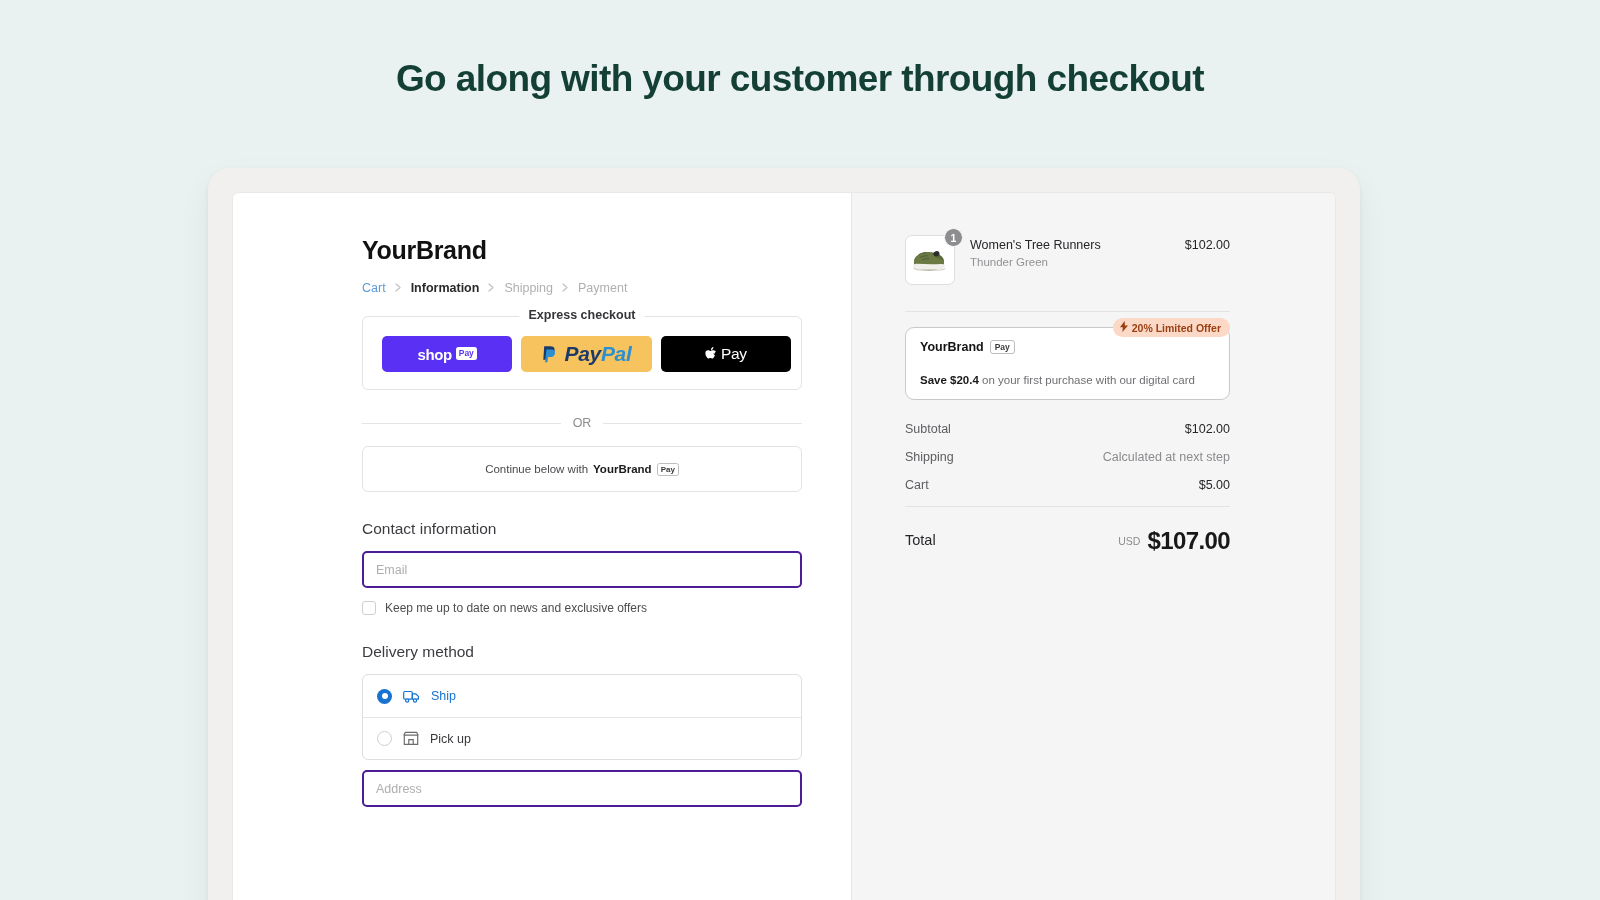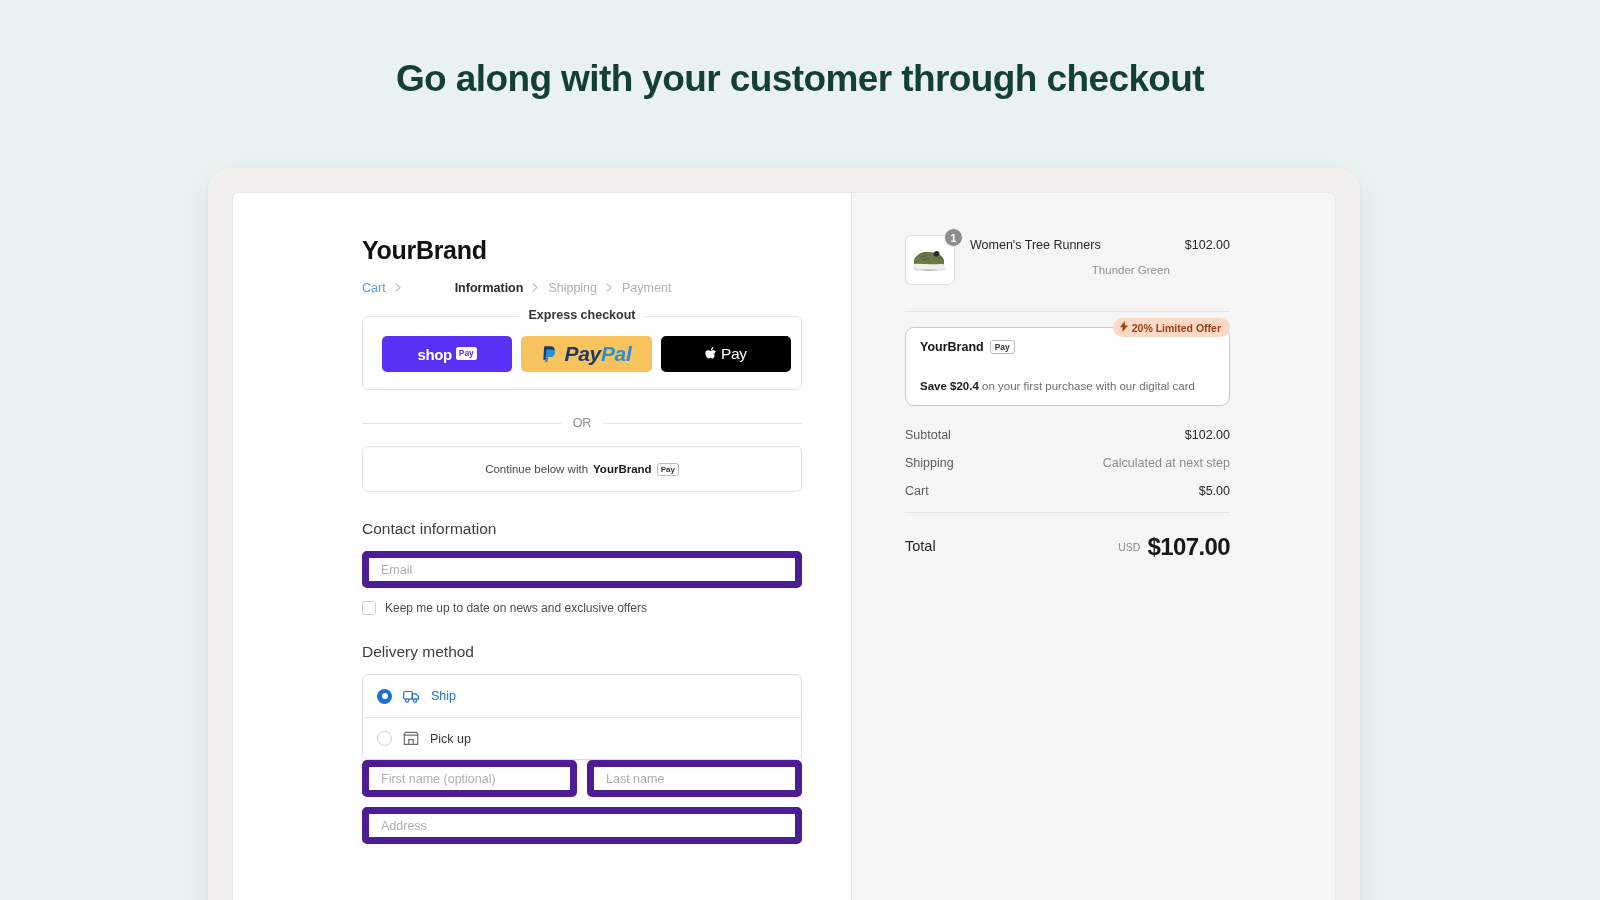--- a/index.html
+++ b/index.html
@@ -73,21 +73,21 @@
   }
 
   .breadcrumb {
     margin-top: 16px;
     display: flex;
     align-items: center;
     gap: 9px;
     font-size: 12.5px;
   }
   .crumb-link { color: #5a9bd8; }
-  .crumb-current { color: #2a2a2c; font-weight: bold; margin-left: 44px; }
+  .crumb-current { color: #2a2a2c; font-weight: bold; }
   .crumb-muted { color: #b0b0b2; }
   .crumb-sep {
     color: #c2c2c4;
     font-size: 11px;
     line-height: 1;
   }
 
   
   .express-wrap { margin-top: 21px; position: relative; }
   .express-box {
@@ -180,21 +180,21 @@
 
   .section-title {
     font-size: 15.5px;
     color: #3c3c40;
     margin-top: 28px;
     margin-bottom: 13px;
   }
 
   .field {
     height: 37px;
-    border: 7px solid #4c1d95;
+    border: 2px solid #4c1d95;
     border-radius: 5px;
     display: flex;
     align-items: center;
     padding: 0 12px;
     font-size: 12.5px;
     color: #aeaeb1;
     background: #fff;
     cursor: text;
   }
 
@@ -292,21 +292,21 @@
     color: #fff;
     font-size: 10.5px;
     font-weight: bold;
     display: flex;
     align-items: center;
     justify-content: center;
     border: 1.5px solid #f5f5f5;
   }
   .li-mid { flex: 1; padding-top: 3px; }
   .li-name { font-size: 12.5px; color: #26262a; }
-  .li-variant { font-size: 11.5px; color: #929296; margin-top: 12px; text-align: right; }
+  .li-variant { font-size: 11.5px; color: #929296; margin-top: 4px; }
   .li-price { font-size: 12.5px; color: #26262a; padding-top: 3px; }
 
   .sep { height: 1px; background: #e3e3e3; margin: 26px 0 0 0; }
 
   
   .promo-wrap { position: relative; margin-top: 15px; }
   .promo-card {
     border: 1px solid #c9c9c9;
     border-radius: 9px;
     background: #fff;
@@ -315,21 +315,21 @@
   .promo-head { display: flex; align-items: center; gap: 6px; }
   .promo-brand { font-size: 12.5px; font-weight: bold; color: #151517; }
   .promo-chip {
     border: 1px solid #bdbdbd;
     border-radius: 3px;
     font-size: 8.5px;
     padding: 1px 4px;
     color: #3a3a3c;
     font-weight: bold;
   }
-  .promo-sub { margin-top: 26px; font-size: 11.5px; color: #6f6f73; }
+  .promo-sub { margin-top: 20px; font-size: 11.5px; color: #6f6f73; }
   .promo-sub b { color: #1a1a1c; font-weight: bold; }
   .promo-badge {
     position: absolute;
     top: -9px; right: 0;
     background: #fbd9c6;
     color: #9a3f13;
     font-size: 10.5px;
     font-weight: bold;
     border-radius: 10px;
     padding: 3px 9px 3px 7px;
@@ -460,24 +460,20 @@
               <svg width="16" height="15" viewBox="0 0 16 15">
                 <path d="M1.3 4.2h13.4v9.2H1.3z" fill="none" stroke="#6c6c70" stroke-width="1.2"></path>
                 <path d="M0.8 4.2L2.4 1.3h11.2l1.6 2.9" fill="none" stroke="#6c6c70" stroke-width="1.2" stroke-linejoin="round"></path>
                 <path d="M5.8 13.4V8.6h4.4v4.8" fill="none" stroke="#6c6c70" stroke-width="1.2"></path>
               </svg>
             </span>
             <span class="opt-label">Pick up</span>
           </div>
         </div>
 
-        <div class="name-row">
-          <div class="field">First name (optional)</div>
-          <div class="field">Last name</div>
-        </div>
         <div class="field mt10">Address</div>
 
       </div>
     </div>
 
     <div class="summary-col">
       <div class="summary-inner">
 
         <div class="line-item">
           <div class="thumb-wrap">

